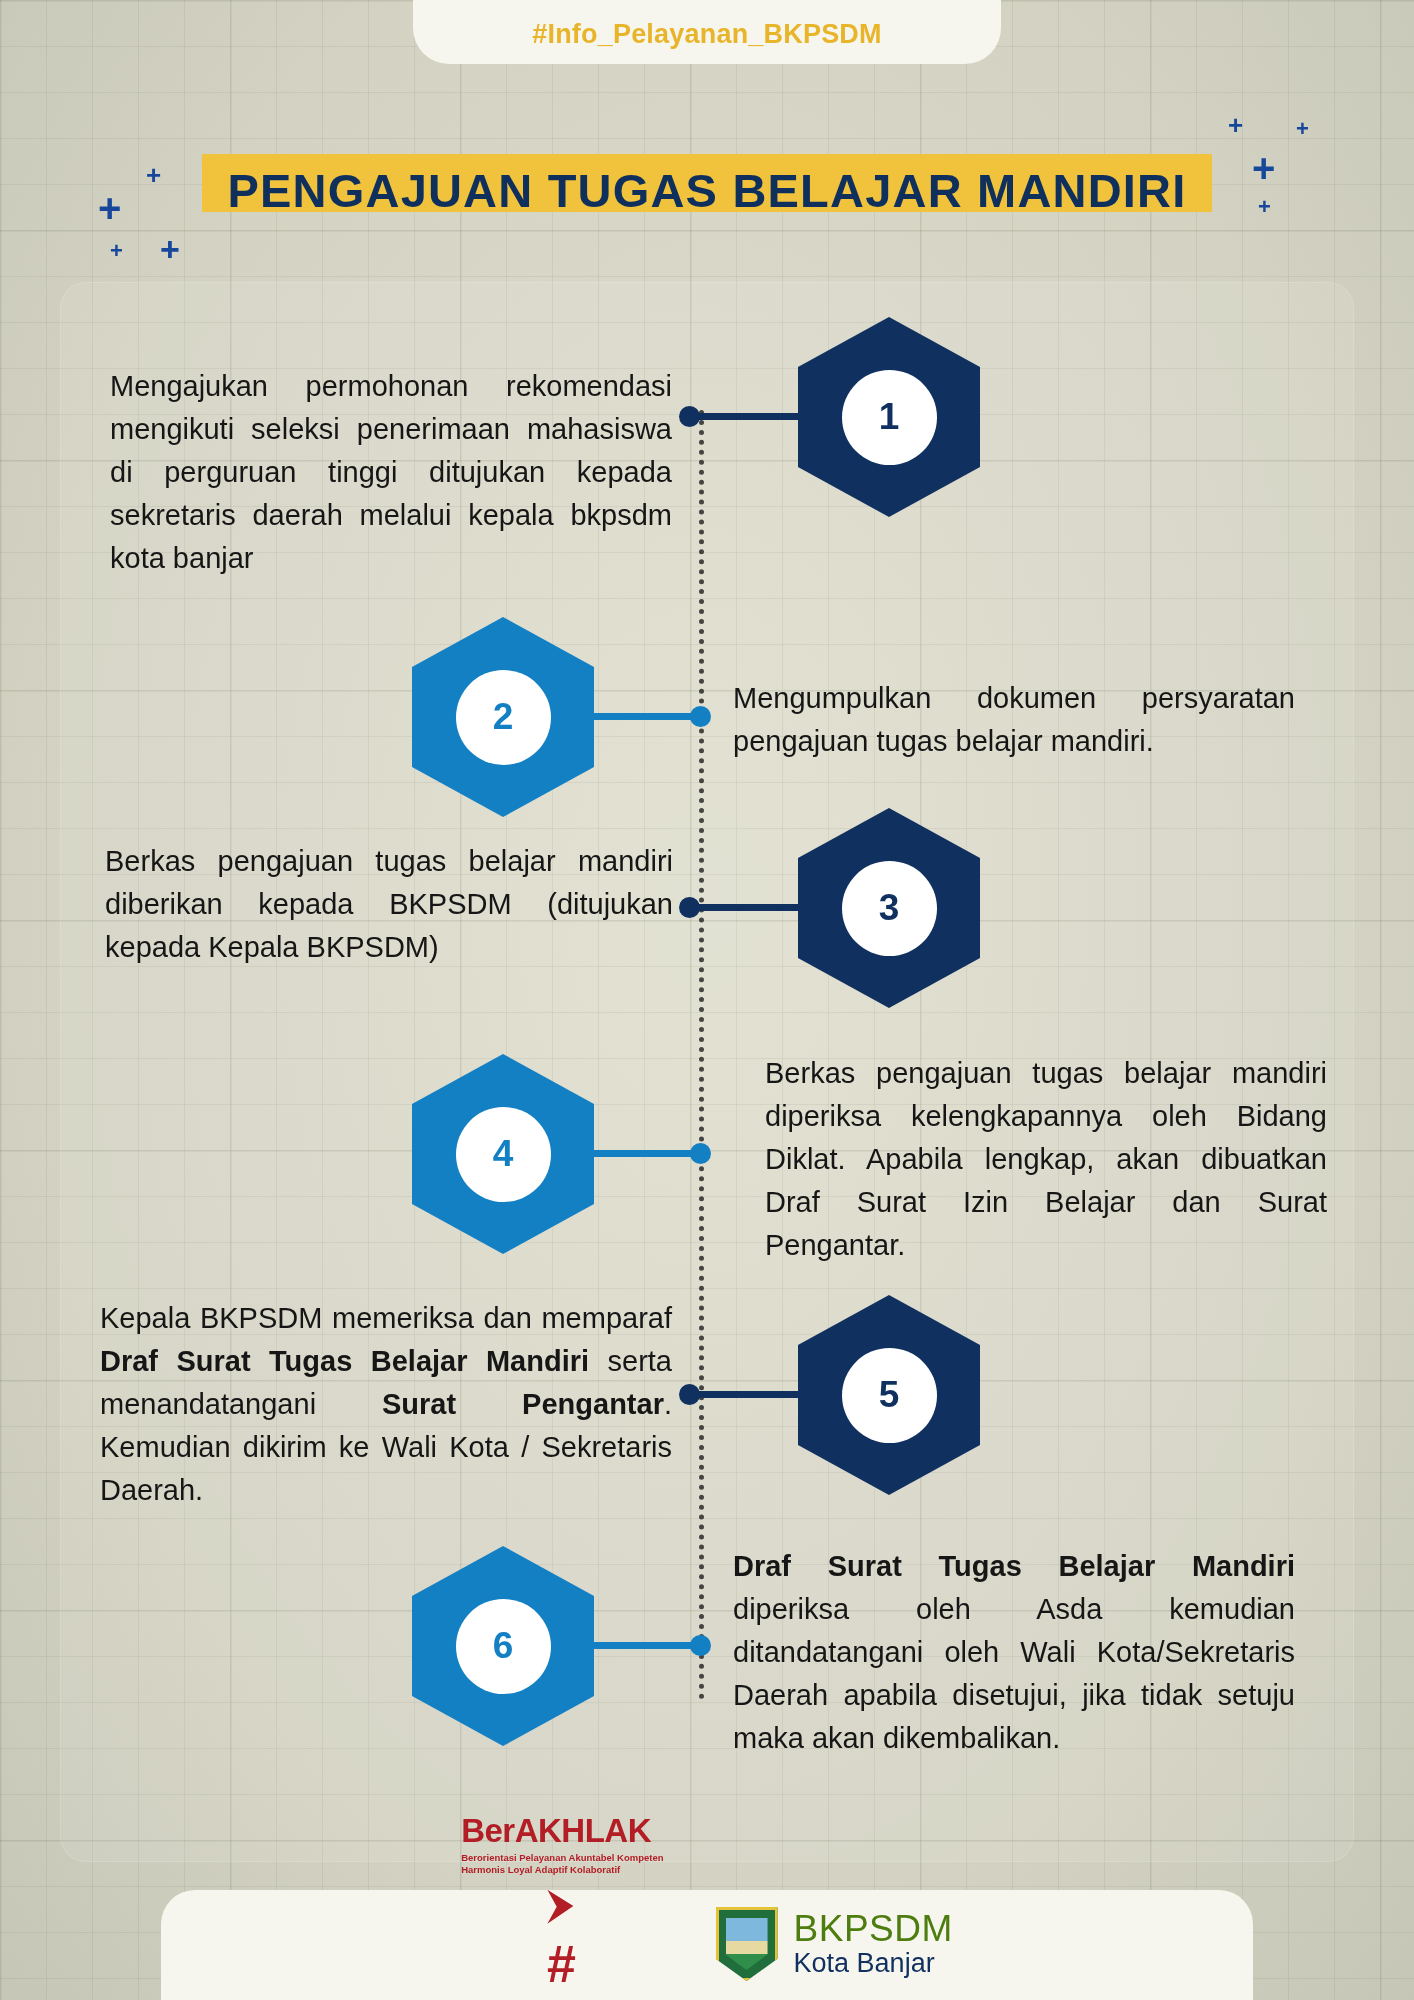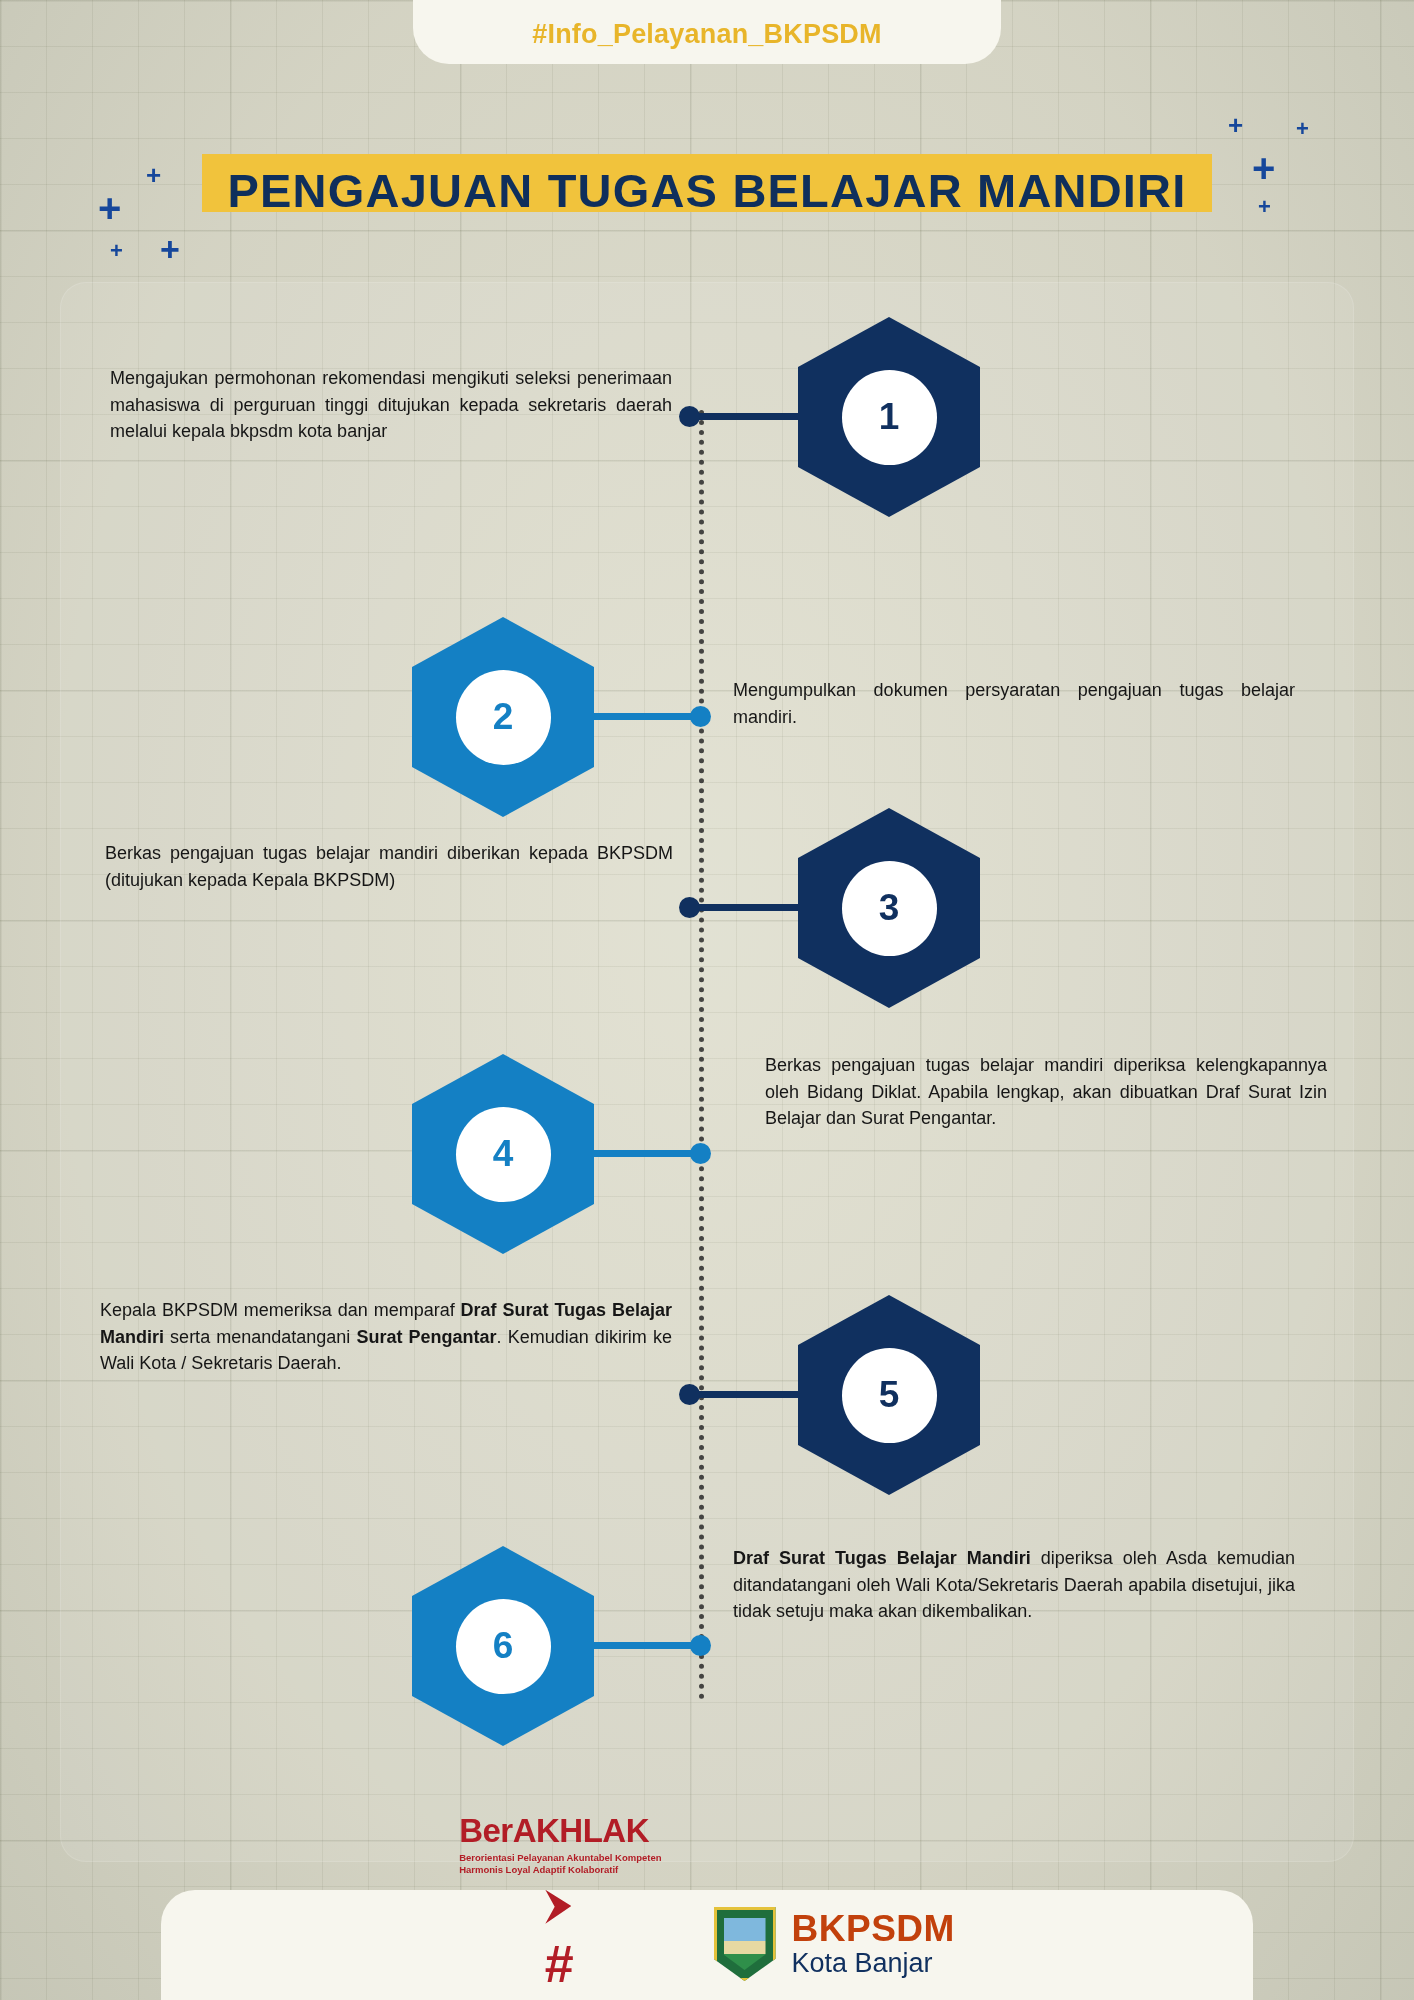--- a/index.html
+++ b/index.html
@@ -139,21 +139,21 @@
     height: 7px;
   }
   .dot {
     position: absolute;
     width: 21px; height: 21px;
     border-radius: 50%;
   }
 
   .step-text {
     position: absolute;
-    font-size: 18px;
+    font-size: 29px;
     line-height: 1.48;
     color: #161616;
     text-align: justify;
     text-justify: inter-word;
   }
   .step-text b { font-weight: bold; }
 
   
   .footer-bar {
     position: absolute;
@@ -207,21 +207,21 @@
     clip-path: polygon(50% 0%, 100% 0%, 100% 70%, 50% 100%, 0% 70%, 0% 0%);
     position: relative;
     display: flex; align-items: center; justify-content: center;
   }
   .crest-inner {
     width: 42px; height: 52px;
     background: linear-gradient(#7fb8dd 0 45%, #e7d9a2 45% 70%, #2f8f4a 70% 100%);
     clip-path: polygon(50% 0%, 100% 0%, 100% 70%, 50% 100%, 0% 70%, 0% 0%);
   }
   .bkpsdm-text { display: flex; flex-direction: column; line-height: 1.05; }
-  .bkpsdm-main { font-size: 37px; font-weight: bold; color: #c2410c; letter-spacing: 0.5px; }
+  .bkpsdm-main { font-size: 37px; font-weight: normal; color: #4d7c0f; letter-spacing: 0.5px; }
   .bkpsdm-sub { font-size: 27px; color: #10305f; }
 </style>
 </head>
 <body>
 
 <div class="bg-texture"></div>
 <div class="bg-vignette"></div>
 
 <div class="hashtag-bar">
   <div class="hashtag-text">#Info_Pelayanan_BKPSDM</div>

